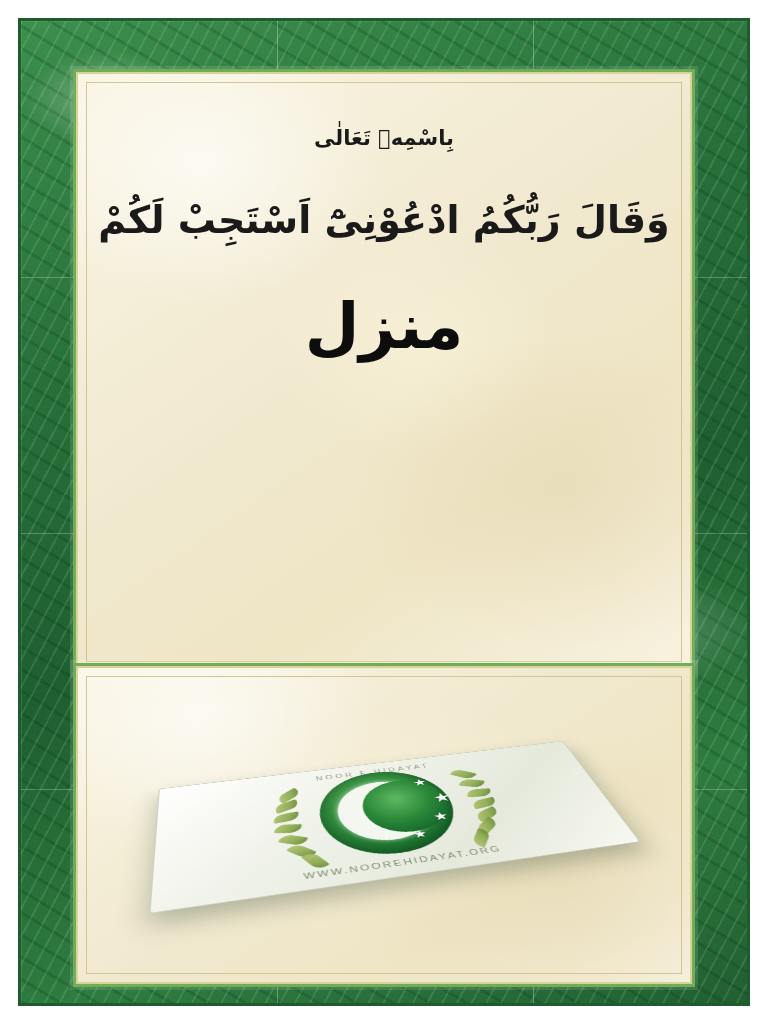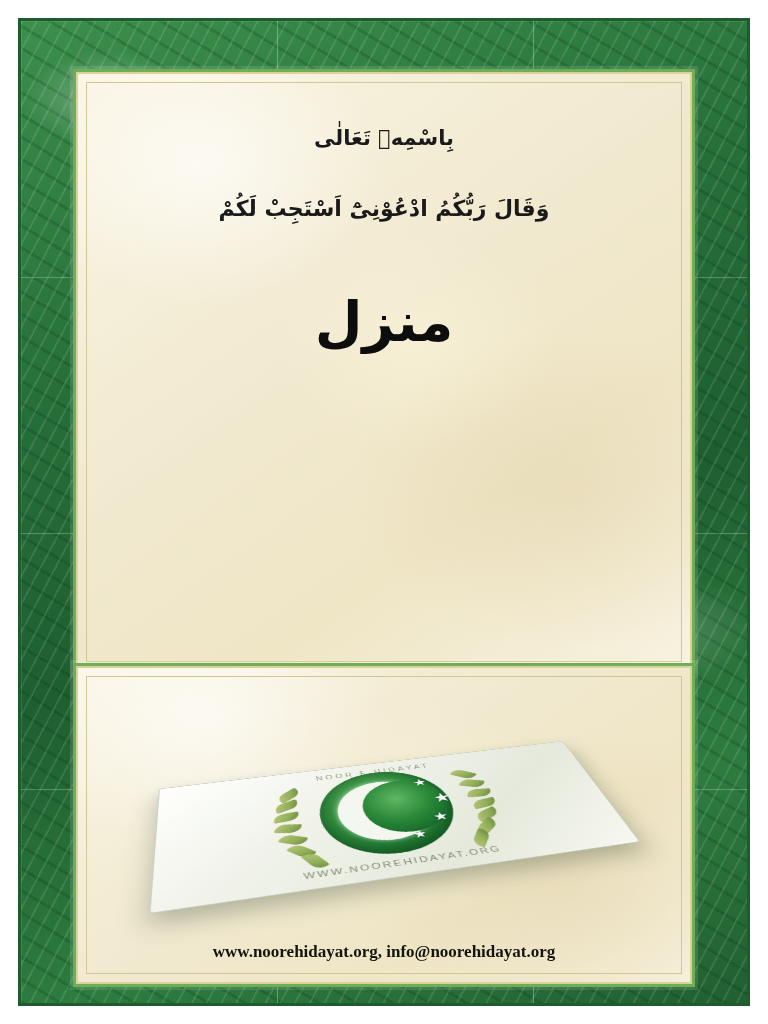--- a/index.html
+++ b/index.html
@@ -107,29 +107,29 @@
     left: 0; right: 0;
     top: 52px;
     font-size: 21px;
     letter-spacing: 0.5px;
   }
 
   .ayah {
     position: absolute;
     left: 0; right: 0;
     top: 118px;
-    font-size: 22px;
+    font-size: 38px;
     line-height: 1.5;
   }
 
   .title-manzil {
     position: absolute;
     left: 0; right: 0;
     top: 215px;
-    font-size: 55px;
+    font-size: 63px;
     line-height: 1.2;
     color: #0d0d0d;
   }
 
   .urdu-block {
     position: absolute;
     left: 70px;
     right: 70px;
     top: 348px;
     direction: rtl;
@@ -350,16 +350,15 @@
             <div class="leaf" style="right:3px;  top:76px;  transform:rotate(-25deg);"></div>
             <div class="leaf" style="right:9px;  top:94px;  transform:rotate(-42deg);"></div>
             <div class="leaf" style="right:20px; top:110px; transform:rotate(-58deg);"></div>
           </div>
         </div>
 
         <div class="plate-text">WWW.NOOREHIDAYAT.ORG</div>
       </div>
     </div>
 
-    <div class="website">www.noorehidayat.org, info@noorehidayat.org</div>
   </div>
 
 </div>
 
 </body></html>

